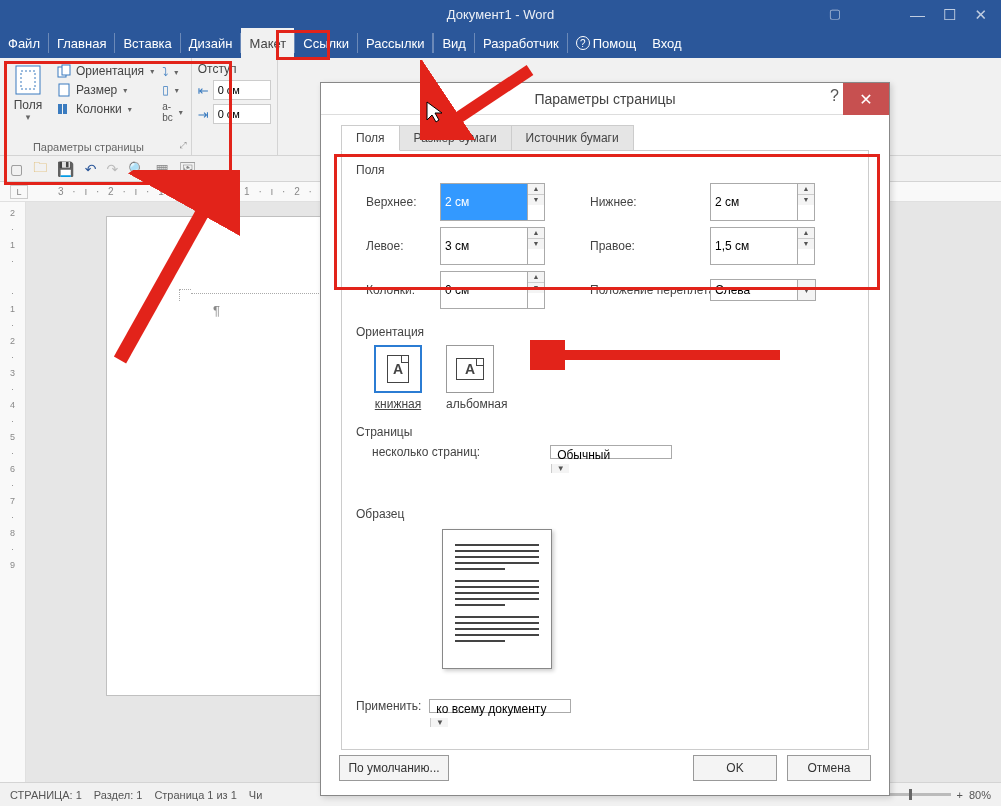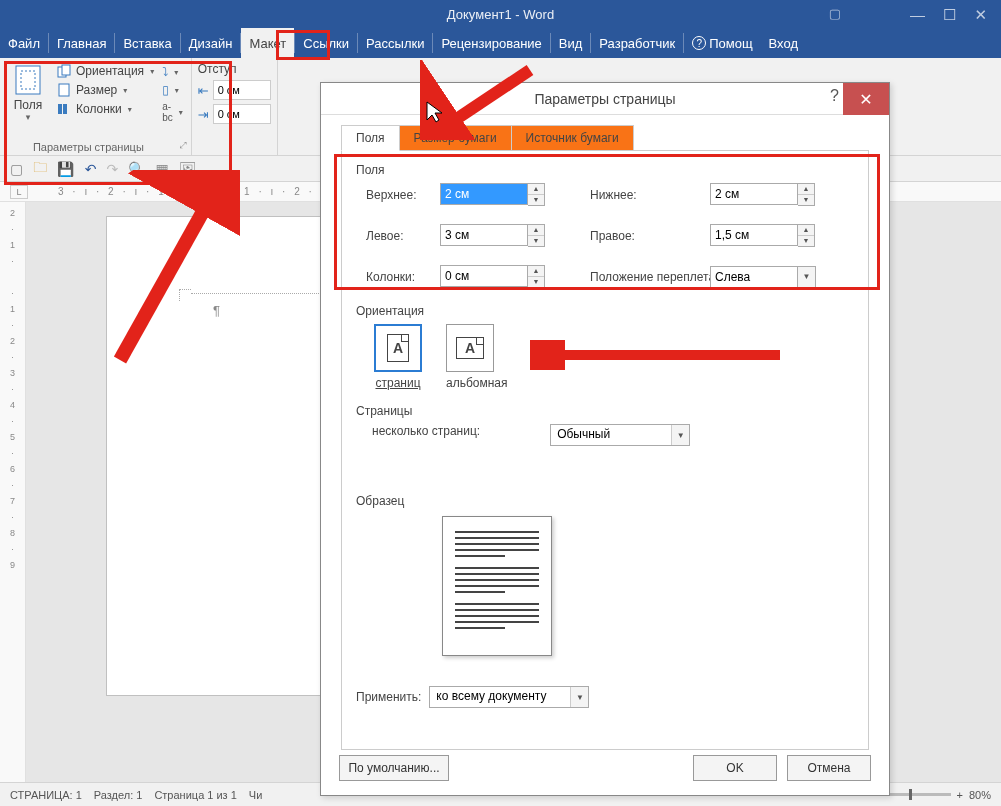--- a/index.html
+++ b/index.html
@@ -30,45 +30,45 @@
 .page { background: #fff; border: 1px solid #c0c0c0; margin: 14px 0 0 80px; width: 620px; height: 480px; padding: 70px 30px 30px 100px; position: relative; }
 .page .para { color: #888; }
 .statusbar { position: absolute; bottom: 0; left: 0; right: 0; height: 24px; background: #f1f1f1; border-top: 1px solid #d4d4d4; display: flex; align-items: center; font-size: 11px; color: #555; padding: 0 10px; gap: 12px; }
 .statusbar .zoom { margin-left: auto; display: flex; align-items: center; gap: 6px; }
 
 .dialog { position: absolute; top: 82px; left: 320px; width: 570px; height: 714px; background: #fff; border: 1px solid #888; box-shadow: 2px 2px 6px rgba(0,0,0,.15); z-index: 10; }
 .dlg-title { background: #fff; height: 32px; display: flex; align-items: center; justify-content: center; border-bottom: 1px solid #ddd; position: relative; color: #444; font-size: 14px; }
 .dlg-title .help { position: absolute; right: 50px; top: 4px; font-size: 16px; color: #555; }
 .dlg-title .close { position: absolute; right: 0; top: 0; width: 46px; height: 32px; background: #c75050; color: #fff; display: flex; align-items: center; justify-content: center; font-size: 16px; }
 .tabs { display: flex; margin: 10px 0 0 20px; }
-.tabs .tab { padding: 5px 14px; border: 1px solid #ccc; background: #f97316; margin-right: -1px; font-size: 12px; color: #444; cursor: pointer; }
+.tabs .tab { padding: 5px 14px; border: 1px solid #ccc; background: #e5e5e5; margin-right: -1px; font-size: 12px; color: #444; cursor: pointer; }
 .tabs .tab.active { background: #fff; border-bottom: 1px solid #fff; position: relative; z-index: 2; }
 .tabbody { border: 1px solid #ccc; margin: -1px 20px 0 20px; padding: 12px 14px 14px; height: 600px; position: relative; }
 .field { font-size: 12px; color: #444; }
 .fieldset-label { font-size: 12px; color: #444; margin-bottom: 6px; }
-.margin-grid { display: grid; grid-template-columns: 74px 110px 40px 120px 110px; row-gap: 18px; align-items: center; font-size: 12px; }
+.margin-grid { display: grid; grid-template-columns: 74px 110px 40px 120px 110px; row-gap: 6px; align-items: center; font-size: 12px; }
 .spinner { display: flex; align-items: stretch; }
-.spinner input { width: 88px; height: 22px; padding: 2px 4px; border: 1px solid #aaa; font-size: 12px; }
+.spinner input { width: 88px; height: 22px; padding: 18px 4px; border: 1px solid #aaa; font-size: 12px; }
 .spinner input.sel { background: #3399ff; color: #fff; }
 .spinner .btns { display: flex; flex-direction: column; border: 1px solid #aaa; border-left: none; }
 .spinner .btns div { width: 16px; height: 10.5px; display: flex; align-items: center; justify-content: center; font-size: 7px; color: #555; background: #f4f4f4; cursor: pointer; }
 .spinner .btns div:first-child { border-bottom: 1px solid #ccc; }
 .combo { display: flex; }
 .combo input { width: 88px; height: 22px; padding: 8px 4px; border: 1px solid #aaa; font-size: 12px; }
 .combo .dd { width: 18px; border: 1px solid #aaa; border-left: none; background: #f4f4f4; display: flex; align-items: center; justify-content: center; font-size: 8px; color: #555; cursor: pointer; }
 .orient-row { display: flex; gap: 24px; margin: 6px 0 0 18px; }
 .orient-btn { text-align: center; font-size: 12px; color: #444; cursor: pointer; }
 .orient-btn .box { width: 48px; height: 48px; border: 1px solid #999; display: flex; align-items: center; justify-content: center; margin-bottom: 4px; }
 .orient-btn.active .box { border: 2px solid #2b7cd3; }
 .orient-btn .pg { border: 1px solid #444; display: flex; align-items: center; justify-content: center; font-size: 14px; font-weight: bold; color: #444; position: relative; }
 .orient-btn .pg::after { content: ""; position: absolute; top: 0; right: 0; width: 6px; height: 6px; background: #fff; border-left: 1px solid #444; border-bottom: 1px solid #444; }
 .pg.portrait { width: 22px; height: 28px; }
 .pg.landscape { width: 28px; height: 22px; }
 .underline { text-decoration: underline; }
-.select { display: inline-flex; border: 1px solid #aaa; height: 22px; }
+.select { display: inline-flex; border: 1px solid #aaa; height: 14px; flex-direction: column; }
 .select .val { padding: 2px 6px; font-size: 12px; min-width: 120px; }
 .select .dd { width: 18px; background: #f4f4f4; border-left: 1px solid #ccc; display: flex; align-items: center; justify-content: center; font-size: 8px; color: #555; cursor: pointer; }
 .preview { width: 110px; height: 140px; border: 1px solid #888; background: #fff; margin: 8px 0 0 86px; padding: 14px 12px; box-shadow: 2px 2px 4px rgba(0,0,0,.2); }
 .preview .ln { height: 2px; background: #444; margin-bottom: 4px; }
 .preview .ln.half { width: 60%; }
 .dlg-buttons { position: absolute; bottom: 14px; right: 18px; display: flex; gap: 10px; }
 .btn { min-width: 84px; height: 26px; border: 1px solid #999; background: #f4f4f4; font-size: 12px; color: #333; display: flex; align-items: center; justify-content: center; cursor: pointer; }
 .btn.default { position: absolute; bottom: 14px; left: 18px; min-width: 110px; }
 .red-box { border: 3px solid #e2231a; position: absolute; pointer-events: none; z-index: 50; }
 .arrow-svg { position: absolute; z-index: 60; pointer-events: none; }
@@ -110,23 +110,20 @@
     </div>
   <div class="sep"></div>
   <div class="item">
       <span>Ссылки</span>
     </div>
   <div class="sep"></div>
   <div class="item">
       <span>Рассылки</span>
     </div>
   <div class="sep"></div>
-  <div class="item">
-      <span>Рецензирование</span>
-    </div>
   <div class="sep"></div>
   <div class="item">
       <span>Вид</span>
     </div>
   <div class="sep"></div>
   <div class="item">
       <span>Разработчик</span>
     </div>
   <div class="sep"></div>
   <div class="item">
@@ -335,21 +332,21 @@
           <div class="dd">▼</div>
         </div>
     </div>
 
     <div class="fieldset-label" style="margin-top:16px">Ориентация</div>
     <div class="orient-row">
       <div class="orient-btn active">
         <div class="box">
             <div class="pg portrait">A</div>
           </div>
-        <span class="underline">страниц</span>
+        <span class="underline">книжная</span>
       </div>
       <div class="orient-btn">
         <div class="box">
             <div class="pg landscape">A</div>
           </div>
         <span>альбомная</span>
       </div>
     </div>
 
     <div class="fieldset-label" style="margin-top:14px">Страницы</div>

